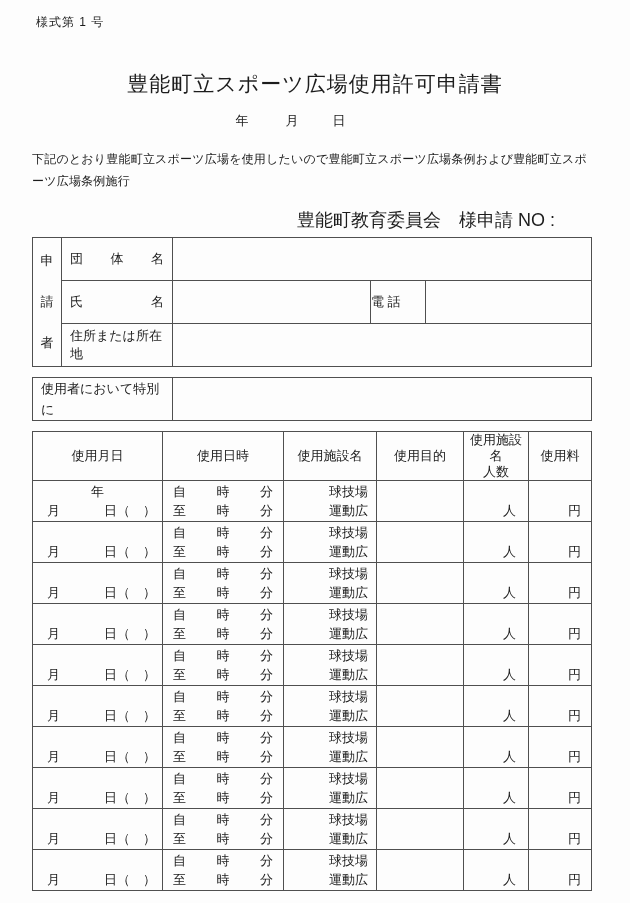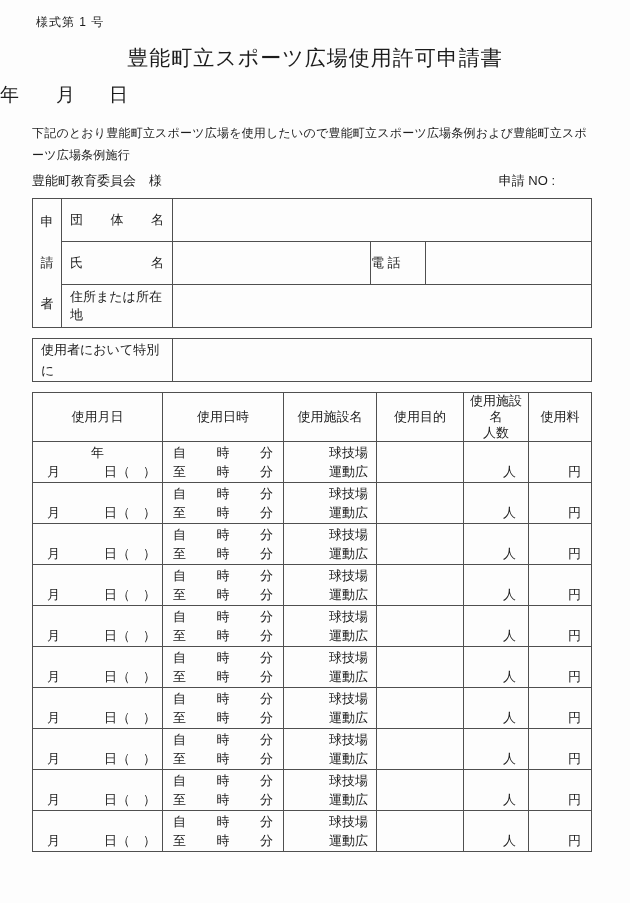--- a/index.html
+++ b/index.html
@@ -9,49 +9,49 @@
     font-family:"Liberation Sans",sans-serif;
     color:#1c1c1c;
     position:relative;
     -webkit-font-smoothing:antialiased;
   }
   .form-number{
     position:absolute;top:14px;left:36px;
     font-size:12px;letter-spacing:1px;
   }
   .title{
-    padding-top:46px;
+    padding-top:72px;
     text-align:center;
     font-size:21px;
     letter-spacing:1px;
     line-height:24px;
   }
   .date-line{
     margin-top:16px;
-    text-align:left;
+    text-align:center;
     padding-right:49px;
-    font-size:19px;
+    font-size:13px;
     height:18px;line-height:18px;
   }
   .date-line .dm{margin-left:37px;}
   .date-line .dd{margin-left:34px;}
   .intro{
     margin-top:18px;
     padding:0 32px;
     font-size:12px;
     line-height:22px;
     letter-spacing:0.2px;
   }
   .addressee-row{
-    margin-top:6px;
+    margin-top:19px;
     padding:0 32px;
     display:flex;
-    justify-content:space-between;
+    justify-content:flex-end;
     align-items:center;
-    font-size:13px;
+    font-size:18px;
     height:18px;line-height:18px;
   }
   .addressee-row .app-no{margin-right:43px;}
   table{
     border-collapse:collapse;
     table-layout:fixed;
     margin-left:32px;
     width:559px;
     font-size:13px;
   }

